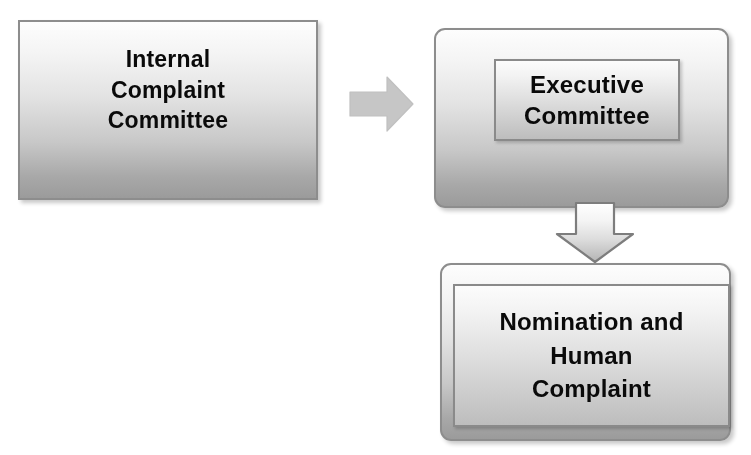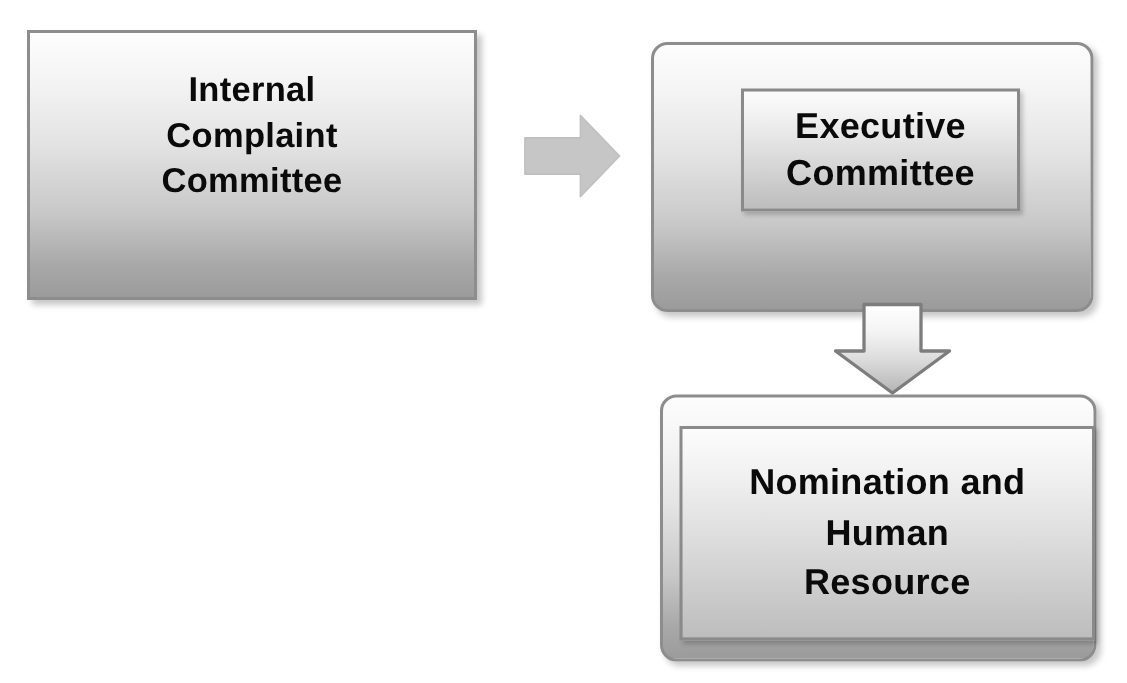--- a/index.html
+++ b/index.html
@@ -146,17 +146,17 @@
         </linearGradient>
       </defs>
       <polygon points="21,2 59,2 59,33 78,33 40,61 2,33 21,33" fill="url(#downArrowGrad)" stroke="#7d7d7d" stroke-width="2.2" stroke-linejoin="round"></polygon>
     </svg>
   </div>
 
   <div class="node node--round" style="left:440px; top:263px; width:291px; height:178px;">
     <div class="inner-panel" style="left:11px; top:19px; width:277px; height:143px;">
       <div class="label label--nomination">Nomination and
 Human
-Resource</div>
+Complaint</div>
     </div>
   </div>
 
 </div>
 
 </body></html>

